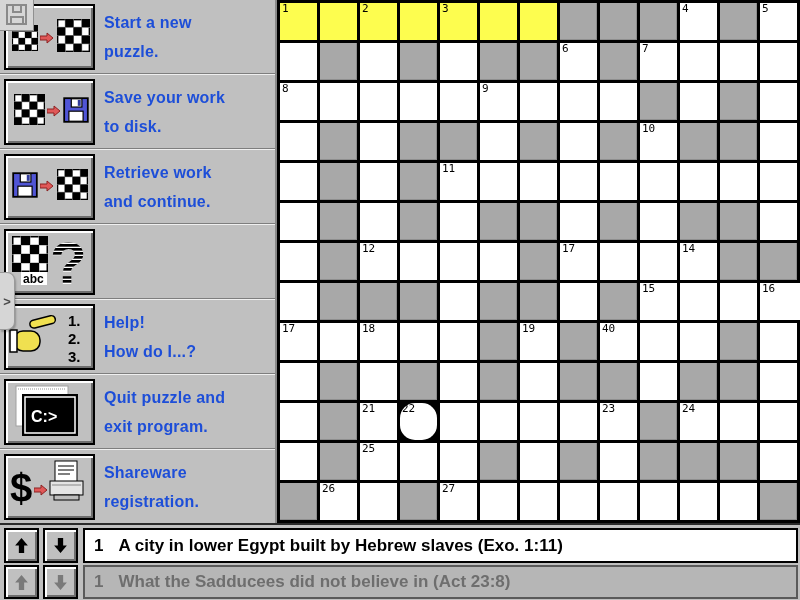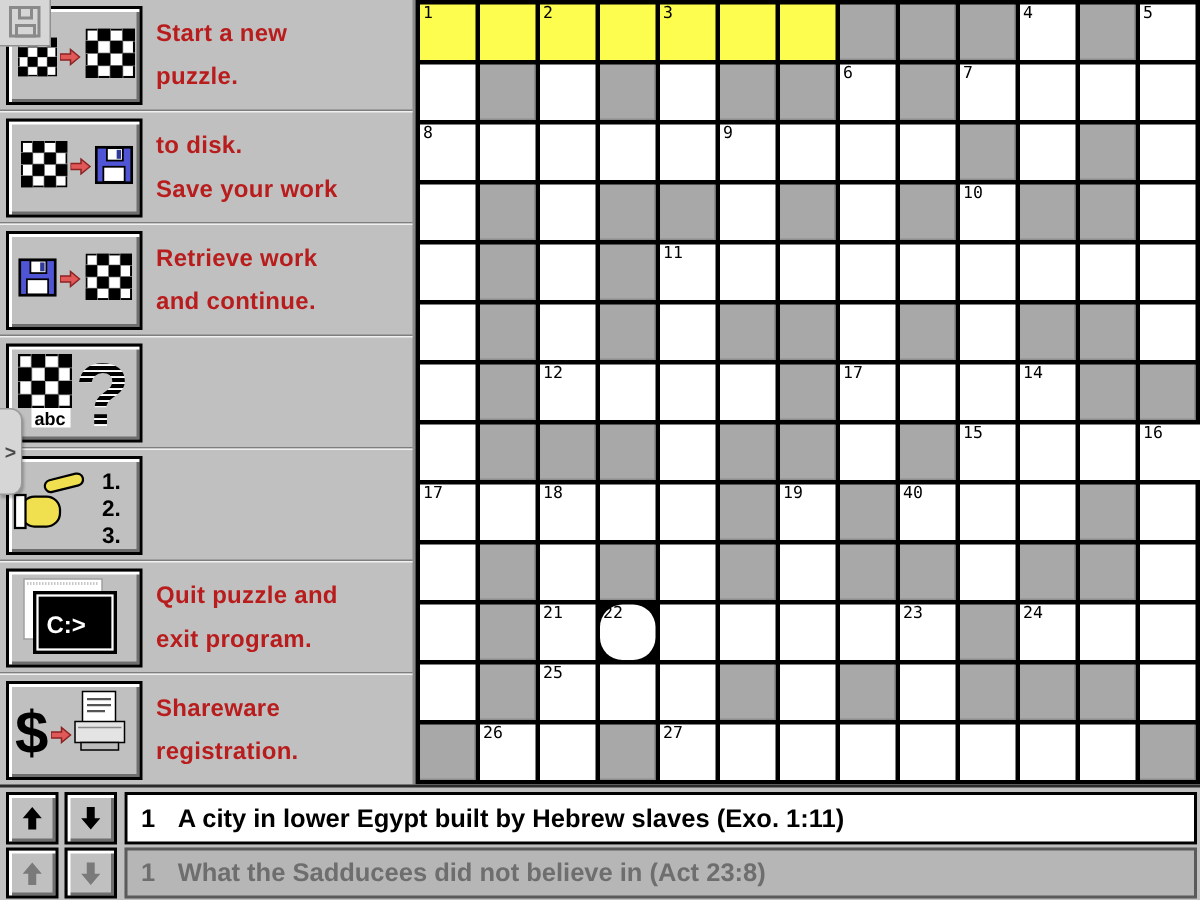--- a/index.html
+++ b/index.html
@@ -10,21 +10,21 @@
   .sidebar{position:absolute;left:0;top:0;width:277px;height:523px;background:#c0c0c0;
            border-right:2px solid #8a8a8a;box-sizing:border-box;display:flex;flex-direction:column;}
   .side-row{position:relative;flex:1;border-bottom:1px solid #7e7e7e;}
   .side-row + .side-row{border-top:1px solid #f0f0f0;}
   .side-row:last-child{border-bottom:none;}
   .icon-btn{position:absolute;left:4px;top:50%;transform:translateY(-50%);
             width:91px;height:66px;background:#c0c0c0;border:2px solid #000;
             box-shadow:inset 2px 2px 0 #fff, inset -2px -2px 0 #6e6e6e;
             box-sizing:border-box;display:flex;align-items:center;justify-content:center;padding:0;cursor:pointer;}
   .side-label{position:absolute;left:104px;top:50%;transform:translateY(-50%);
-              font-weight:bold;font-size:16px;line-height:29px;color:#b91c1c;letter-spacing:.2px;white-space:nowrap;}
+              font-weight:bold;font-size:16px;line-height:29px;color:#1d4ed8;letter-spacing:.2px;white-space:nowrap;}
 
   
   .mini-panel{position:absolute;left:0;top:0;width:33px;height:30px;background:#d6d6d6;
               border-right:1px solid #909090;border-bottom:1px solid #909090;z-index:5;
               display:flex;align-items:center;}
   
   .edge-tab{position:absolute;left:0;top:272px;width:14px;height:56px;background:#d6d6d6;
             border:1px solid #9a9a9a;border-left:none;border-radius:0 8px 8px 0;z-index:5;
             display:flex;align-items:center;justify-content:center;cursor:pointer;
             box-shadow:1px 2px 2px rgba(0,0,0,.25);}
@@ -114,22 +114,22 @@
 
     <div class="side-row">
       <button class="icon-btn">
         <svg width="84" height="60" viewBox="0 0 84 60">
           <use href="#sym-grid" x="6" y="12" width="31" height="31"></use>
           <use href="#sym-arrow-r" x="39" y="23" width="14" height="12"></use>
           <use href="#sym-floppy" x="55" y="15" width="26" height="26"></use>
         </svg>
       </button>
       <div class="side-label">
+        <div>Save your work</div>
         <div>to disk.</div>
-        <div>Save your work</div>
       </div>
     </div>
 
     <div class="side-row">
       <button class="icon-btn">
         <svg width="84" height="60" viewBox="0 0 84 60">
           <use href="#sym-floppy" x="4" y="15" width="26" height="26"></use>
           <use href="#sym-arrow-r" x="32" y="23" width="14" height="12"></use>
           <use href="#sym-grid" x="49" y="12" width="31" height="31"></use>
         </svg>
@@ -165,20 +165,24 @@
           <g>
             <rect x="6" y="24" width="26" height="20" rx="9" fill="#f0e050" stroke="#000" stroke-width="1.5"></rect>
             <rect x="22" y="14" width="26" height="8" rx="4" fill="#f0e050" stroke="#000" stroke-width="1.5" transform="rotate(-14 22 18)"></rect>
             <rect x="2" y="23" width="7" height="22" fill="#fff" stroke="#000" stroke-width="1.5"></rect>
           </g>
           <text x="60" y="19" font-size="15" font-weight="bold" fill="#000">1.</text>
           <text x="60" y="37" font-size="15" font-weight="bold" fill="#000">2.</text>
           <text x="60" y="55" font-size="15" font-weight="bold" fill="#000">3.</text>
         </svg>
       </button>
+      <div class="side-label">
+        <div>Help!</div>
+        <div>How do I...?</div>
+      </div>
     </div>
 
     <div class="side-row">
       <button class="icon-btn">
         <svg width="84" height="60" viewBox="0 0 84 60">
           <rect x="8" y="4" width="52" height="40" fill="#fff" stroke="#a0a0a0"></rect>
           <path d="M10,7 H58" stroke="#c8c8c8" stroke-width="2" stroke-dasharray="1 1"></path>
           <rect x="14" y="12" width="56" height="42" fill="#000"></rect>
           <rect x="17" y="15" width="50" height="36" fill="none" stroke="#fff" stroke-width="1.5"></rect>
           <text x="23" y="40" font-size="16" font-weight="bold" fill="#fff" font-family="DejaVu Sans Mono,monospace">C:&gt;</text>

